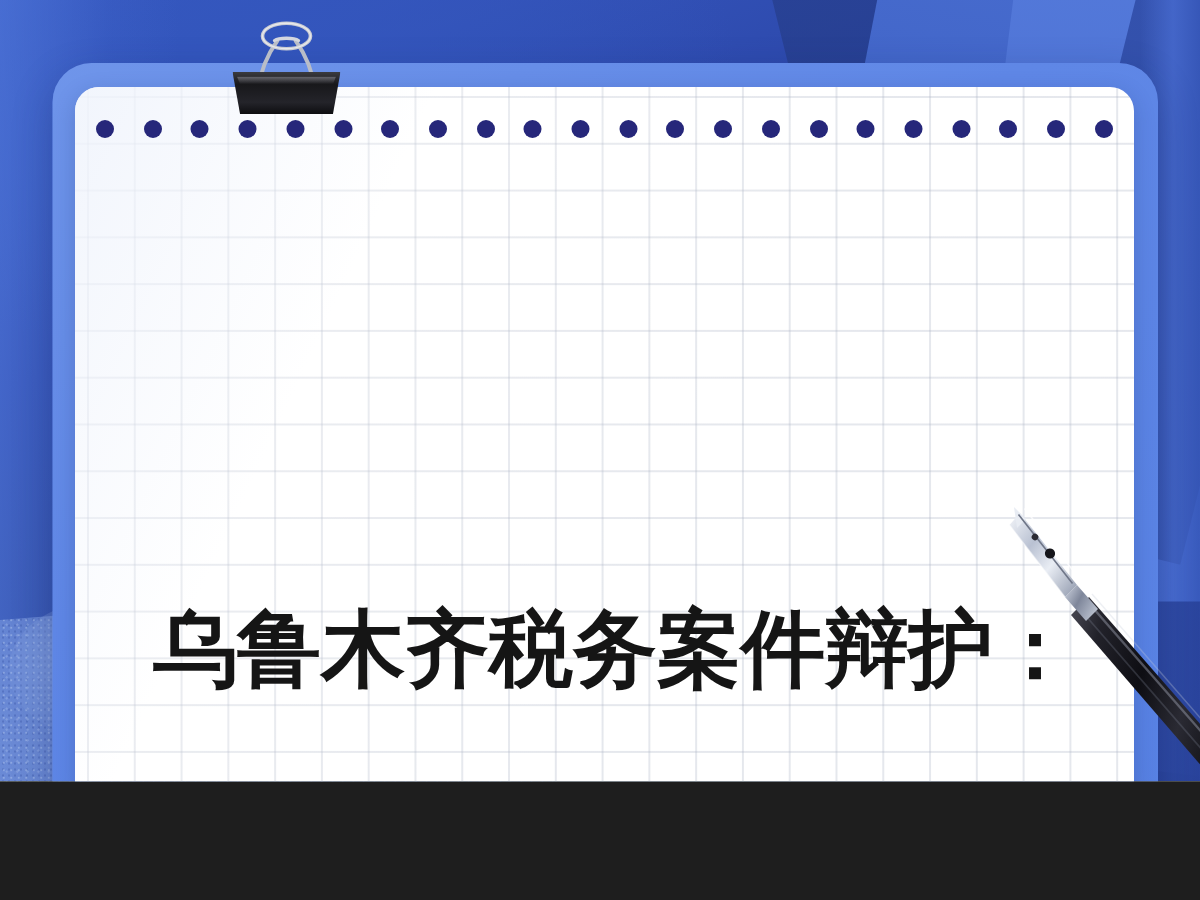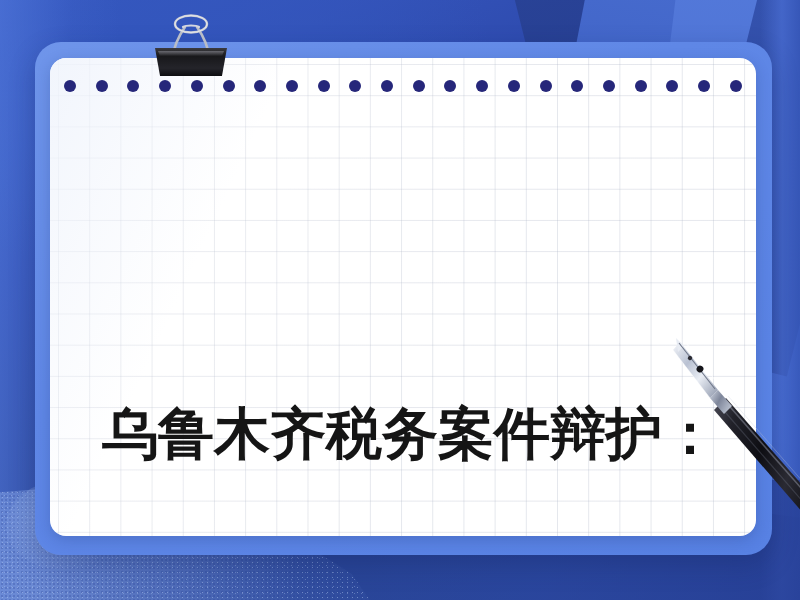--- a/index.html
+++ b/index.html
@@ -4,21 +4,21 @@
 <title>Clipboard Title Card</title>
 <style>
   html, body {
     margin: 0;
     padding: 0;
     background: #1e1e1e;
   }
   #stage {
     position: relative;
     width: 800px;
-    height: 600px;
+    height: 521px;
     overflow: hidden;
     font-family: "Liberation Sans", "DejaVu Sans", sans-serif;
     background: #fde047;
   }
 
   
   .bg-base {
     position: absolute;
     inset: 0;
     background:

